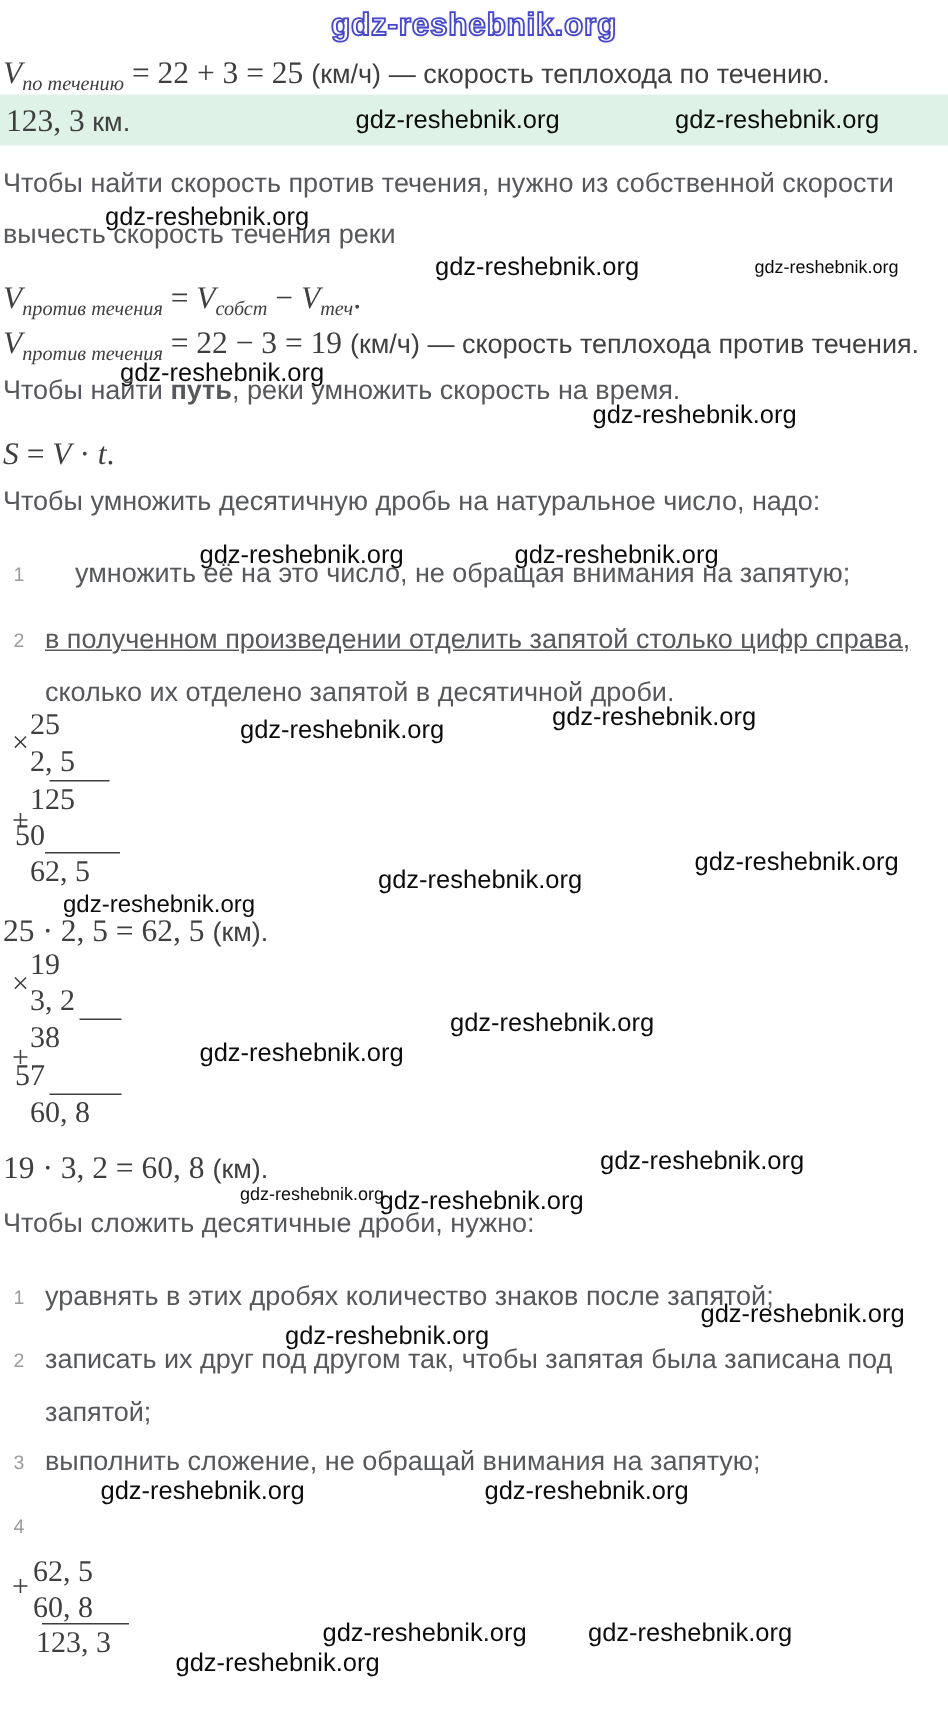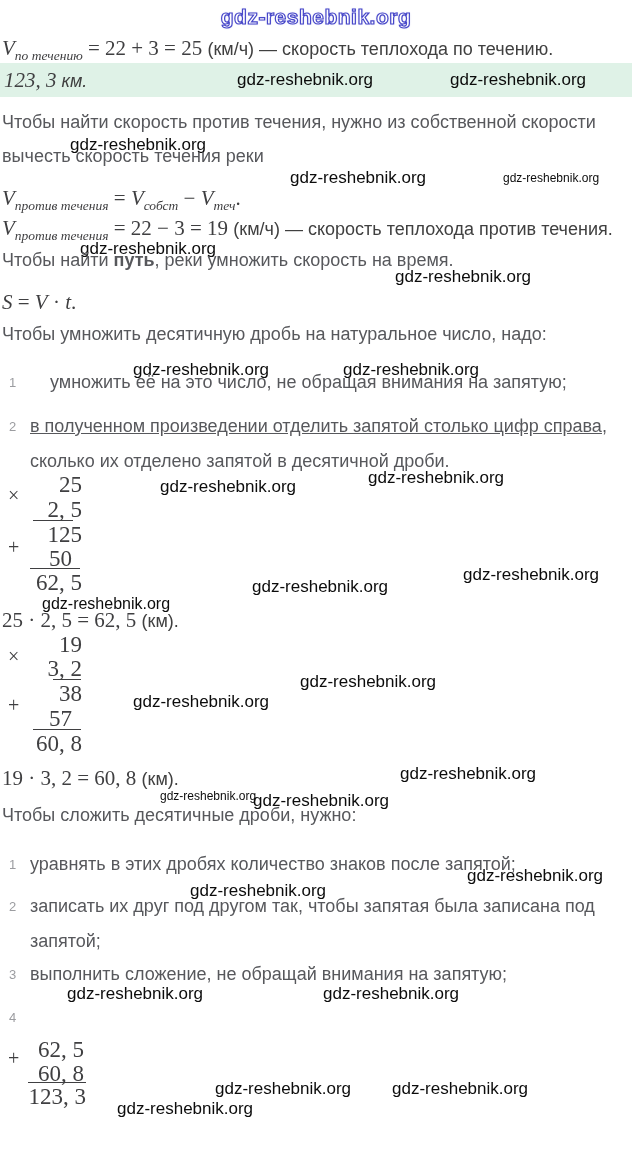--- a/index.html
+++ b/index.html
@@ -11,38 +11,38 @@
   .math{font-family:"Liberation Serif",serif;font-size:21px;color:#3f3f41;}
   .mvar{font-style:italic;}
   .msub{font-style:italic;font-size:13.5px;vertical-align:-5px;letter-spacing:0;}
   .munit{font-family:"Liberation Sans",sans-serif;font-size:18px;color:#404040;}
   .wm{font-size:17px;color:#0c0c0c;}
   .wm-md{font-size:16px;}
   .wm-sm{font-size:12px;}
   .logo{width:632px;text-align:center;font-size:21px;font-weight:700;letter-spacing:.5px;
         color:#fff;-webkit-text-stroke:1.2px #4747c9;text-shadow:0 0 2px rgba(71,71,201,.4);}
   .hl-bar{width:632px;height:34px;background:#dff2e7;}
-  .colnum{font-family:"Liberation Serif",serif;font-size:23px;color:#3f3f41;
-          width:62px;text-align:right;}
+  .colnum{font-family:"Liberation Serif",serif;font-size:20px;color:#3f3f41;
+          width:62px;text-align:left;}
   .shift{padding-right:12px;}
   .sign{font-family:"Liberation Serif",serif;font-size:20px;color:#3f3f41;}
   .hline{border-top:1.6px solid #3f3f41;height:0;}
   .linum{font-size:13px;color:#9b9ca0;}
 </style>
 </head>
 <body>
 
 <div id="page">
 
   <div class="abs logo" style="left:0;top:5px;">gdz-reshebnik.org</div>
 
   <div class="abs math" style="left:2px;top:36px;"><span class="mvar">V</span><span class="msub">по течению</span><span> = 22 + 3 = 25 </span><span class="munit">(км/ч)</span><span class="munit"> </span><span class="munit">— скорость теплохода по течению.</span></div>
 
   <div class="abs hl-bar" style="left:0;top:63px;"></div>
-  <div class="abs math" style="left:4px;top:68px;font-style:italic;"><span>123, 3</span><span class="munit"> </span><span class="munit">км.</span></div>
+  <div class="abs math" style="left:4px;top:68px;"><span>123, 3</span><span class="munit"> </span><span class="munit">км.</span></div>
   <div class="abs wm" style="left:237px;top:70px;">gdz-reshebnik.org</div>
   <div class="abs wm" style="left:450px;top:70px;">gdz-reshebnik.org</div>
 
   <div class="abs txt" style="left:2px;top:112px;">Чтобы найти скорость против течения, нужно из собственной скорости</div>
   <div class="abs wm" style="left:70px;top:135px;">gdz-reshebnik.org</div>
   <div class="abs txt" style="left:2px;top:146px;">вычесть скорость течения реки</div>
   <div class="abs wm" style="left:290px;top:168px;">gdz-reshebnik.org</div>
   <div class="abs wm wm-sm" style="left:503px;top:171px;">gdz-reshebnik.org</div>
 
   <div class="abs math" style="left:2px;top:186px;"><span class="mvar">V</span><span class="msub">против течения</span><span> = </span><span class="mvar">V</span><span class="msub">собст</span><span> − </span><span class="mvar">V</span><span class="msub">теч</span><span>.</span></div>

